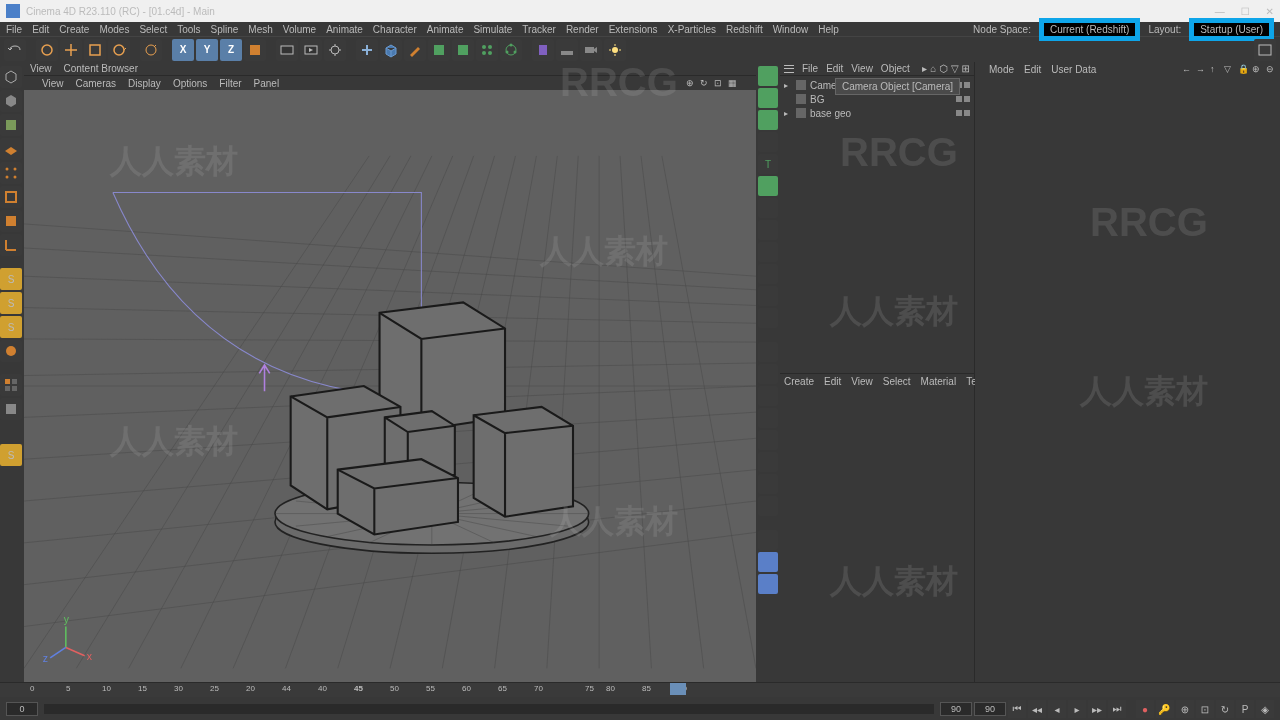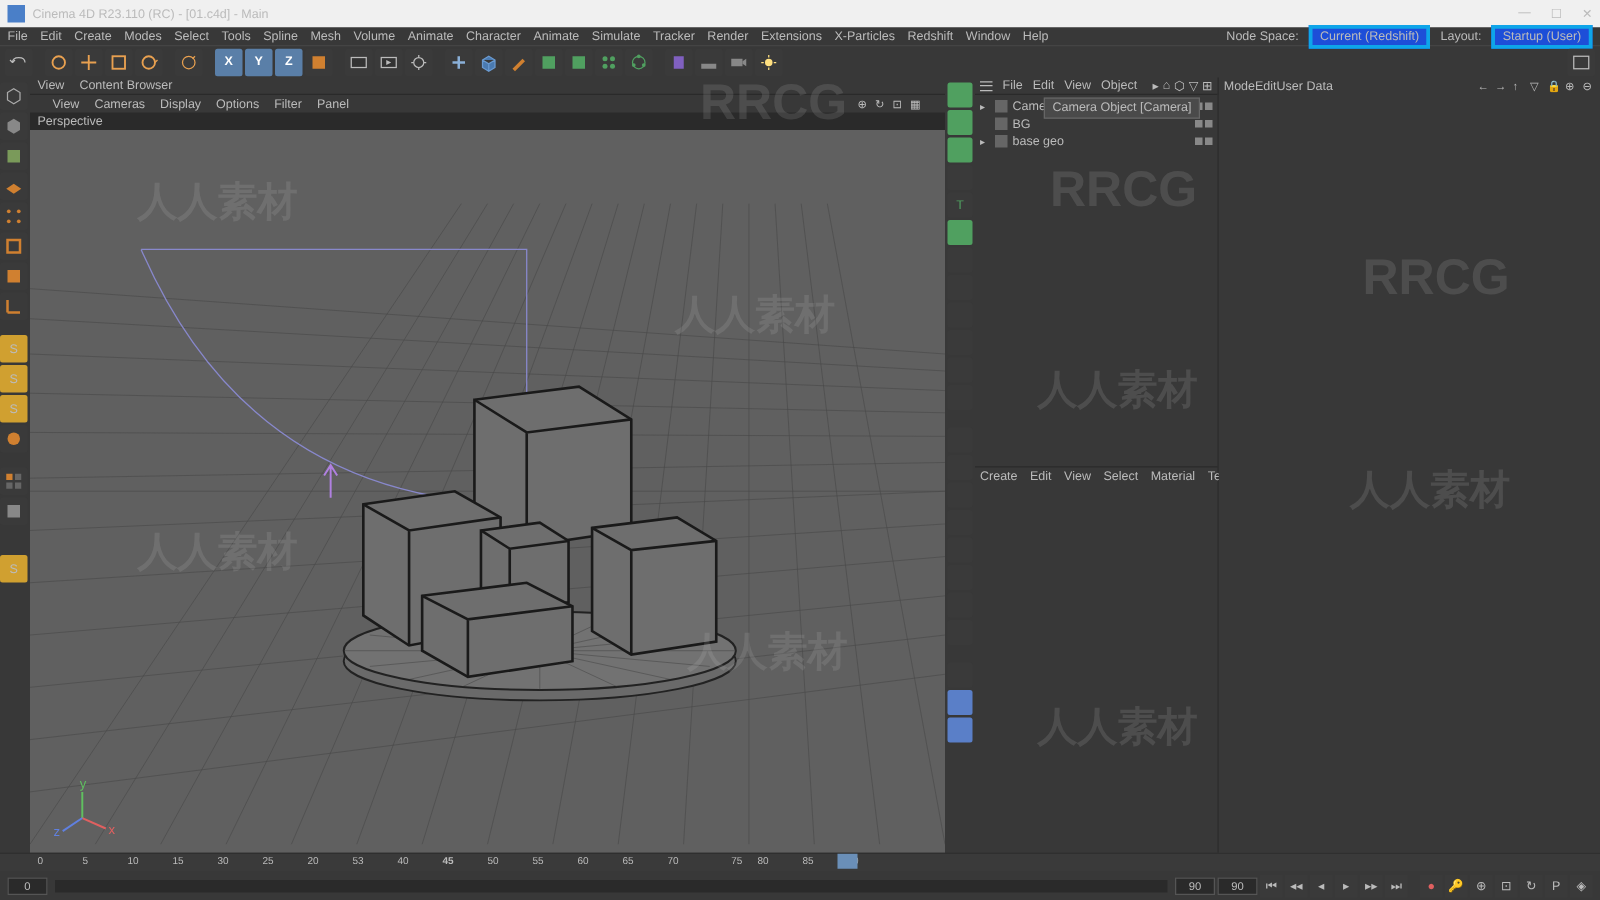--- a/index.html
+++ b/index.html
@@ -4,21 +4,21 @@
 <style>
 *{margin:0;padding:0;box-sizing:border-box;font-family:Arial,sans-serif;font-size:10px;color:#bbb;user-select:none}
 body{width:1280px;height:720px;background:#383838;overflow:hidden;position:relative}
 .titlebar{height:22px;background:#f0f0f0;display:flex;align-items:center;padding:0 6px;color:#333}
 .titlebar .icon{width:14px;height:14px;background:#4a7fc8;margin-right:6px}
 .titlebar-controls{margin-left:auto;display:flex;gap:16px;color:#666}
 .titlebar-controls span{cursor:pointer}
 .menubar{height:14px;background:#383838;display:flex;align-items:center;padding:0 6px;gap:10px}
 .menubar span{cursor:pointer;font-size:10px}
 .menubar .right{margin-left:auto;display:flex;gap:8px;align-items:center}
-.dropdown{background:#1d4ed8;padding:1px 6px;border:3px solid #0ea5e9;font-size:9px}
+.dropdown{background:#000000;padding:1px 6px;border:5px solid #0ea5e9;font-size:9px}
 .toolbar{height:26px;background:#383838;display:flex;align-items:center;padding:0 4px;gap:2px;border-top:1px solid #444}
 .tbtn{width:22px;height:22px;background:#3a3a3a;display:flex;align-items:center;justify-content:center;cursor:pointer;border-radius:2px}
 .tbtn.active{background:#5a7fa8}
 .tbtn svg{width:16px;height:16px}
 .sep{width:6px}
 .main{display:flex;height:620px}
 .left-tools{width:24px;background:#383838;display:flex;flex-direction:column;gap:2px;padding-top:4px}
 .ltool{width:22px;height:22px;background:#3a3a3a;cursor:pointer;display:flex;align-items:center;justify-content:center;border-radius:2px}
 .viewport-area{flex:1;display:flex;flex-direction:column;background:#383838}
 .vp-tabs{height:14px;display:flex;align-items:center;padding:0 6px;gap:12px;border-bottom:1px solid #2a2a2a}
@@ -36,21 +36,21 @@
 .panel-menu .hamburger span{height:1px;background:#bbb}
 .obj-tree{flex:1;padding:2px 4px}
 .obj-item{display:flex;align-items:center;height:14px;gap:4px;cursor:pointer}
 .obj-item .exp{width:8px;font-size:8px}
 .obj-item .oicon{width:10px;height:10px;background:#666}
 .obj-item .dots{margin-left:auto;display:flex;gap:2px}
 .obj-item .dot{width:6px;height:6px;background:#888}
 .tooltip{position:absolute;background:#4a4a4a;border:1px solid #666;padding:2px 6px;font-size:9px;z-index:100}
 .attr-panel{flex:1;display:flex;flex-direction:column}
 .attr-tabs{height:14px;display:flex;align-items:center;padding:0 4px;gap:10px;border-bottom:1px solid #2a2a2a}
-.attr-menu{height:14px;display:flex;align-items:center;padding:0 4px;gap:0}
+.attr-menu{height:14px;display:flex;align-items:center;padding:0 4px;gap:10px}
 .attr-menu .right{margin-left:auto;display:flex;gap:4px}
 .arrow-btn{width:10px;height:10px;cursor:pointer;font-size:9px}
 .attr-body{flex:1;background:#383838}
 .mat-panel{height:16px;display:flex;align-items:center;padding:0 4px;gap:10px;border-top:1px solid #2a2a2a}
 .timeline{height:42px;background:#383838;border-top:1px solid #2a2a2a}
 .tl-ruler{height:14px;position:relative;background:#3a3a3a}
 .tl-tick{position:absolute;font-size:8px;top:1px}
 .tl-marker{position:absolute;width:16px;height:12px;background:#6a8fb8;top:0}
 .tl-controls{height:24px;display:flex;align-items:center;padding:0 6px;gap:2px}
 .tl-input{width:32px;height:14px;background:#2a2a2a;border:1px solid #555;text-align:center;color:#bbb;font-size:9px}
@@ -325,23 +325,20 @@
       <span>Display</span>
       <span>Options</span>
       <span>Filter</span>
       <span>Panel</span>
       <div class="right">
         <span class="arrow-btn">⊕</span>
         <span class="arrow-btn">↻</span>
         <span class="arrow-btn">⊡</span>
         <span class="arrow-btn">▦</span>
       </div>
-    </div>
-    <div class="vp-label">
-      <span>Perspective</span>
     </div>
     <div class="viewport">
       <svg viewBox="0 0 700 540">
         <defs>
           <pattern id="grid" width="20" height="20" patternUnits="userSpaceOnUse" patternTransform="rotate(0) skewX(-30)">
             <path d="M 20 0 L 0 0 0 20" fill="none" stroke="#505050" stroke-width="0.5"></path>
           </pattern>
         </defs>
 
         <g stroke="#4a4a4a" stroke-width="0.5">
@@ -540,21 +537,21 @@
 <div class="timeline">
   <div class="tl-ruler">
     <div id="ticks">
         <span class="tl-tick" style="left: 30px;">0</span>
         <span class="tl-tick" style="left: 66px;">5</span>
         <span class="tl-tick" style="left: 102px;">10</span>
         <span class="tl-tick" style="left: 138px;">15</span>
         <span class="tl-tick" style="left: 174px;">30</span>
         <span class="tl-tick" style="left: 210px;">25</span>
         <span class="tl-tick" style="left: 246px;">20</span>
-        <span class="tl-tick" style="left: 282px;">53</span>
+        <span class="tl-tick" style="left: 282px;">44</span>
         <span class="tl-tick" style="left: 318px;">40</span>
         <span class="tl-tick" style="left: 354px; font-weight: bold;">45</span>
         <span class="tl-tick" style="left: 390px;">50</span>
         <span class="tl-tick" style="left: 426px;">55</span>
         <span class="tl-tick" style="left: 462px;">60</span>
         <span class="tl-tick" style="left: 498px;">65</span>
         <span class="tl-tick" style="left: 534px;">70</span>
         <span class="tl-tick" style="left: 585px;">75</span>
         <span class="tl-tick" style="left: 606px;">80</span>
         <span class="tl-tick" style="left: 642px;">85</span>

